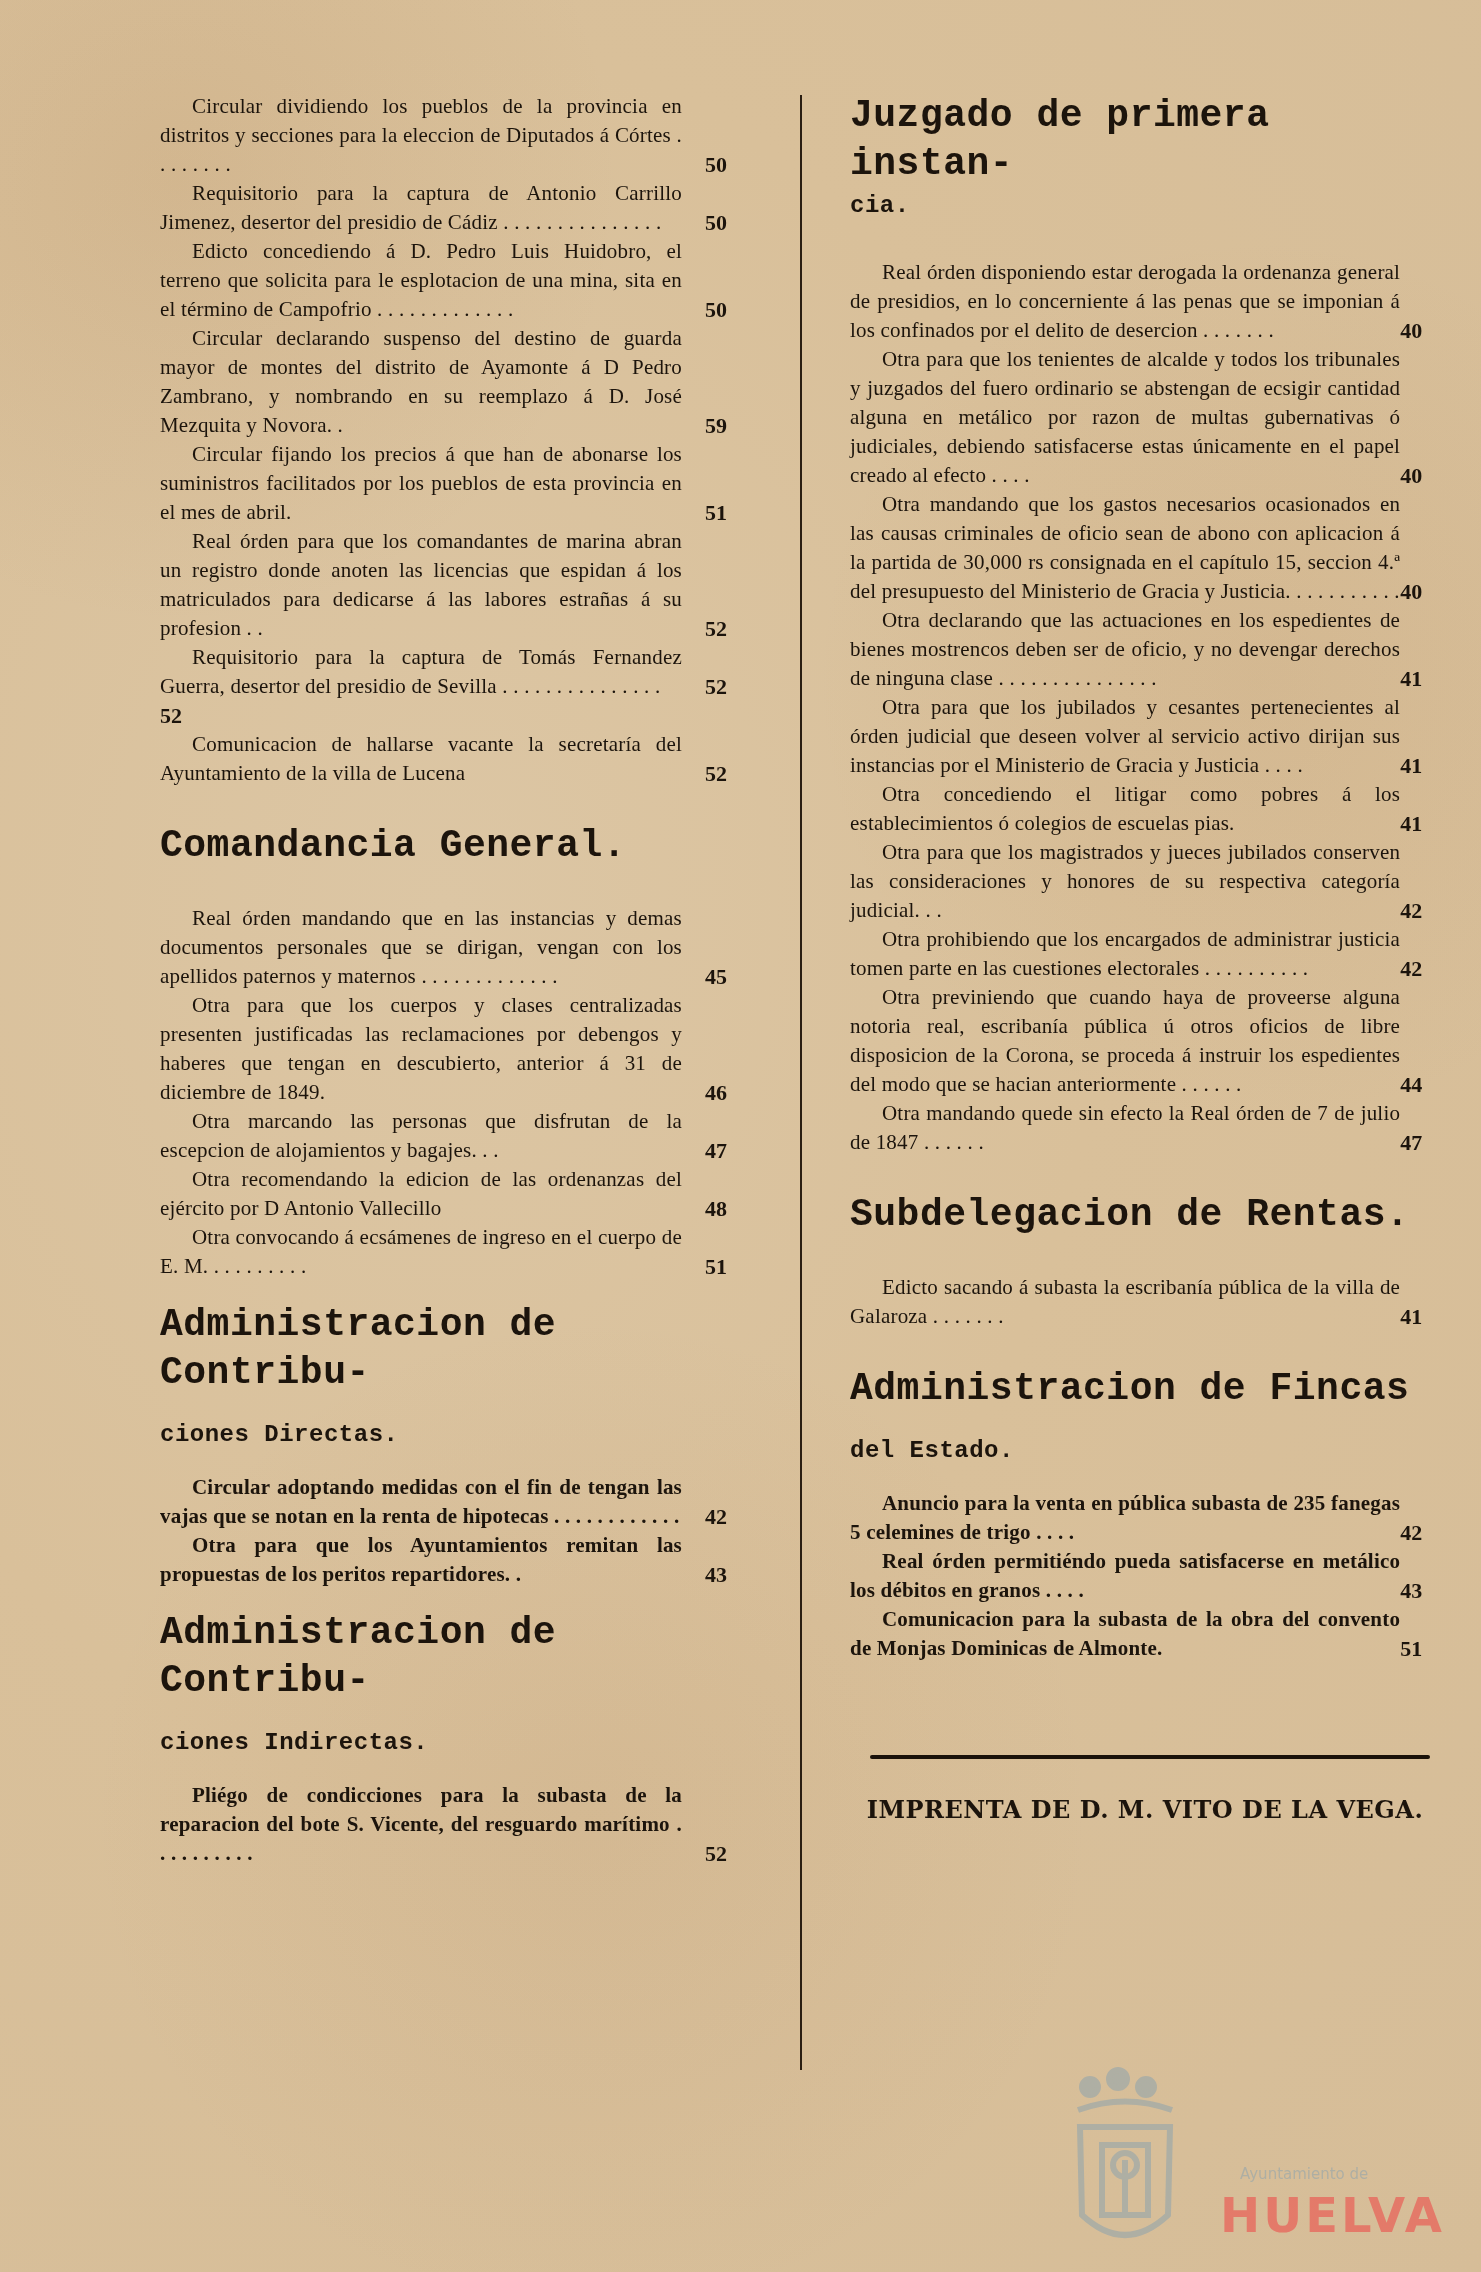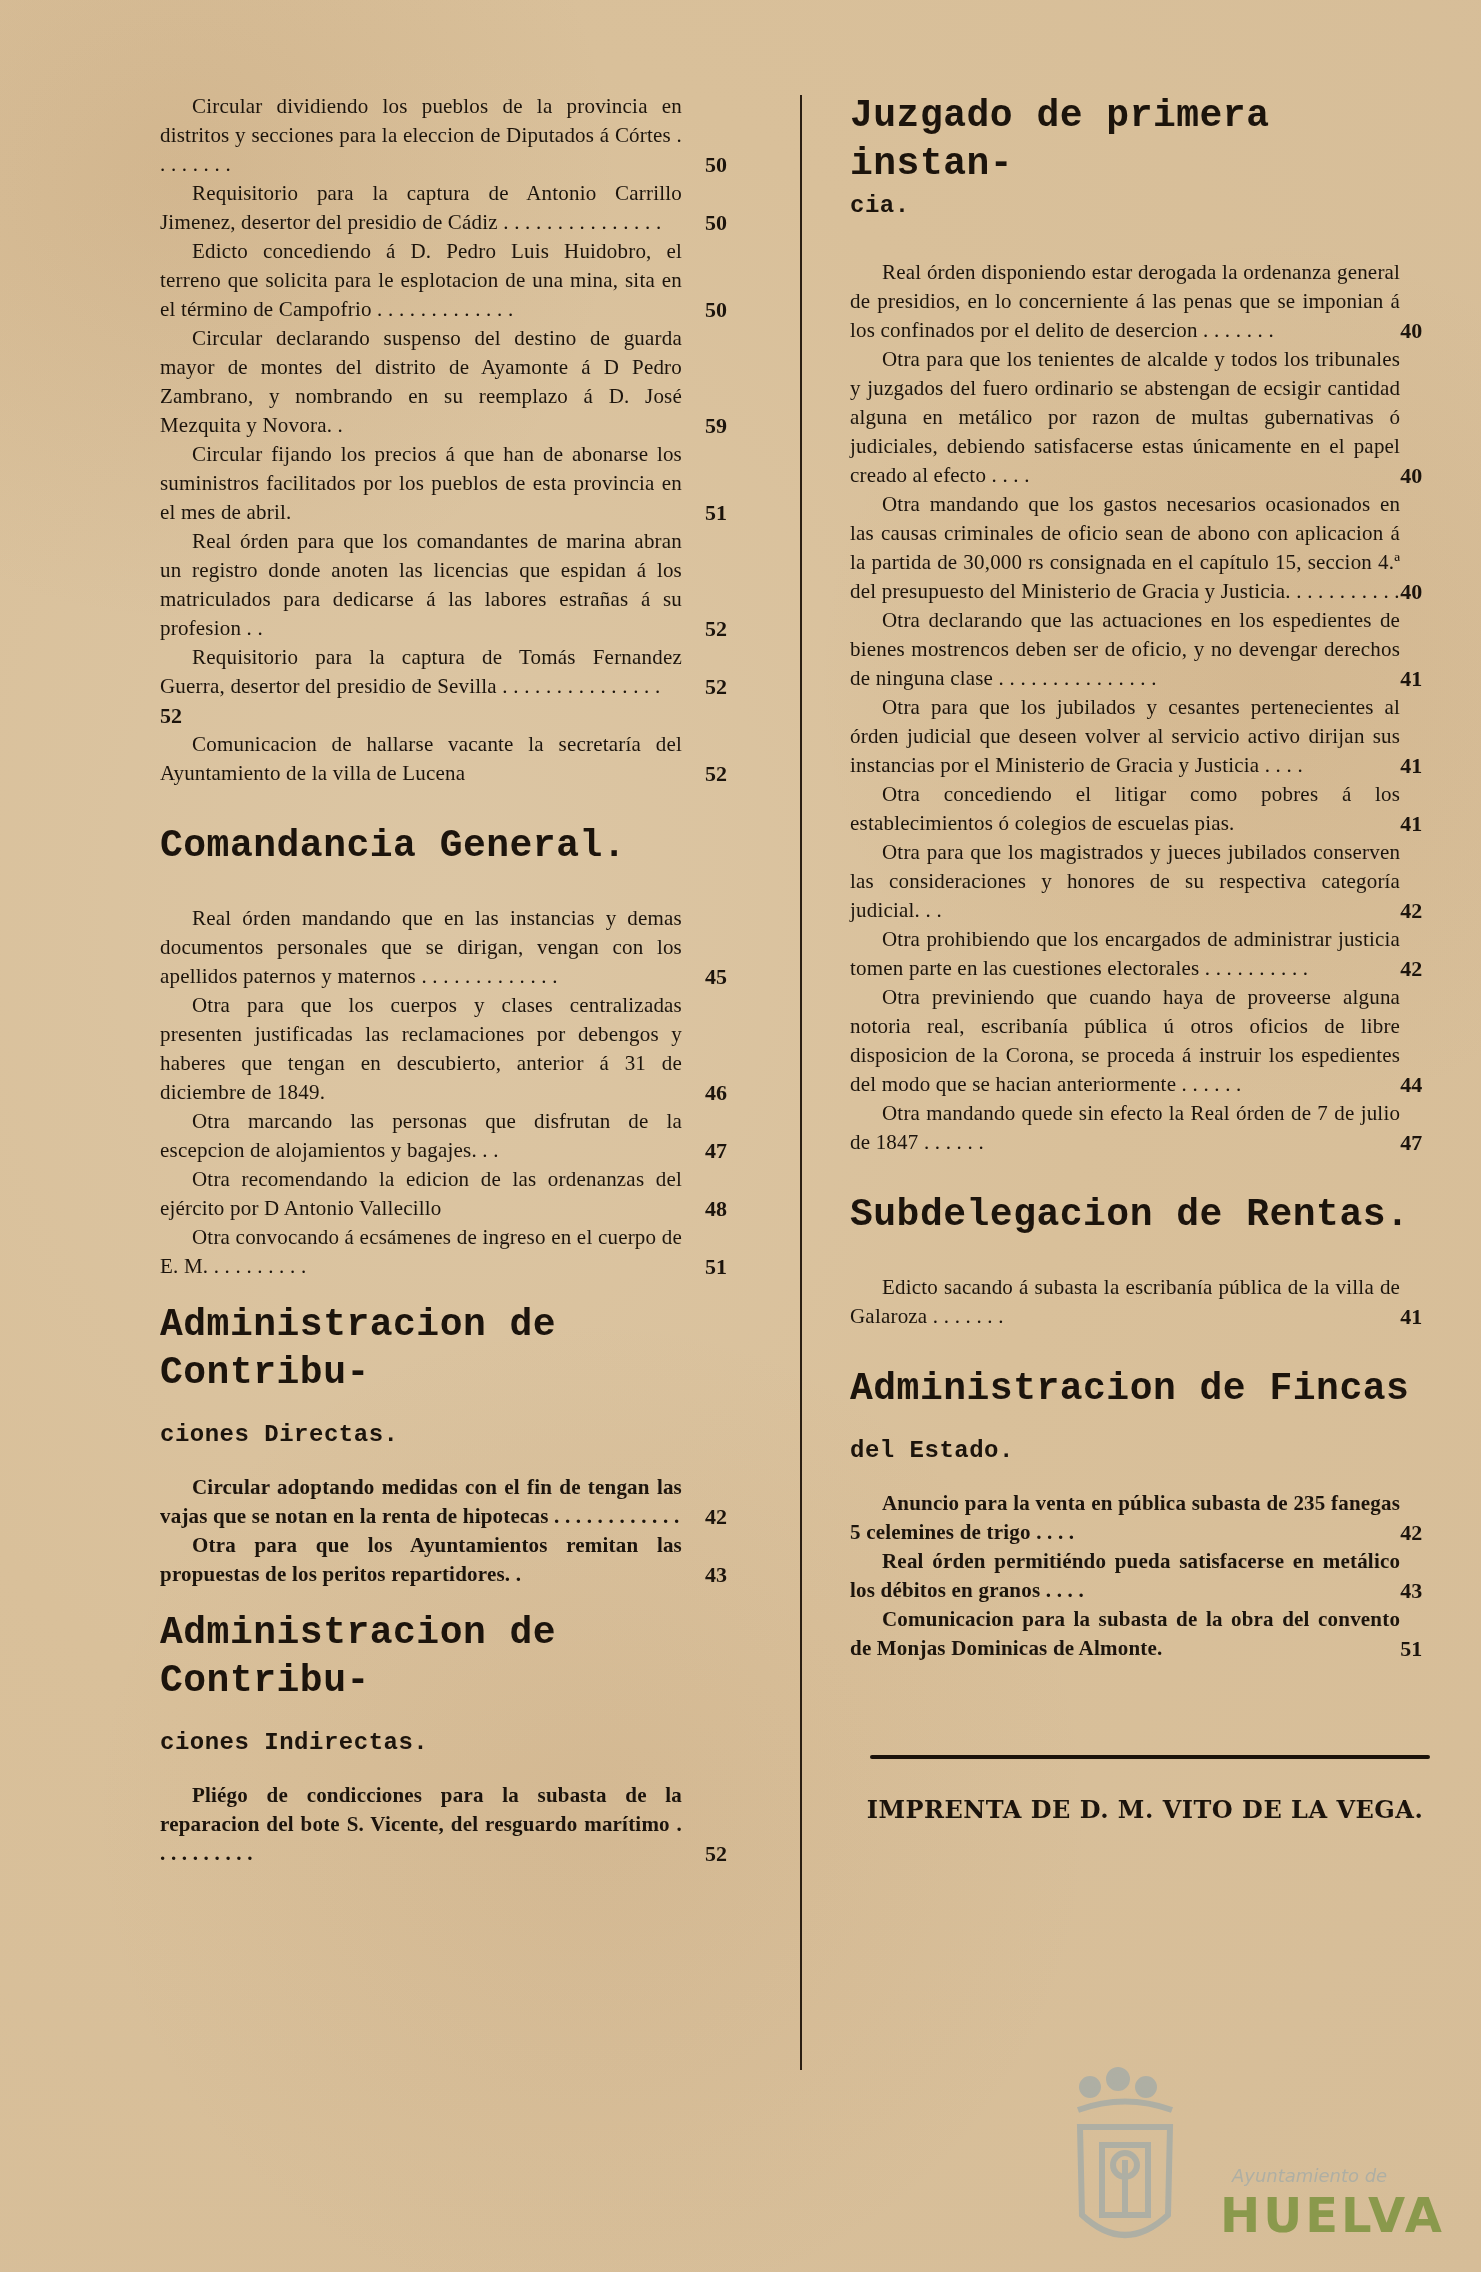--- a/index.html
+++ b/index.html
@@ -53,26 +53,26 @@
   }
   .imprint {
     text-align: center; font-weight: bold; font-size: 24px; letter-spacing: 0.5px;
     font-family: "DejaVu Serif", serif; margin-top: 36px;
   }
   .watermark {
     position: absolute; left: 1060px; top: 2065px; width: 360px; height: 190px;
     opacity: 0.55;
   }
   .wm-text-small {
-    position: absolute; left: 172px; top: 100px; font-family: "DejaVu Sans", sans-serif;
-    font-size: 18px; color: #8ea3ad; font-style: italic;
+    position: absolute; left: 180px; top: 100px; font-family: "DejaVu Sans", sans-serif;
+    font-size: 15px; color: #8ea3ad;
   }
   .wm-text-big {
     position: absolute; left: 160px; top: 122px; font-family: "DejaVu Sans", sans-serif;
-    font-weight: bold; font-size: 48px; letter-spacing: 3px; color: #4d7c0f;
+    font-weight: bold; font-size: 48px; letter-spacing: 3px; color: #ef4444;
   }
 </style>
 </head>
 <body>
 
 <div class="page-stain"></div>
 
 <div class="column col-left">
   <div>
     <div class="entry">

